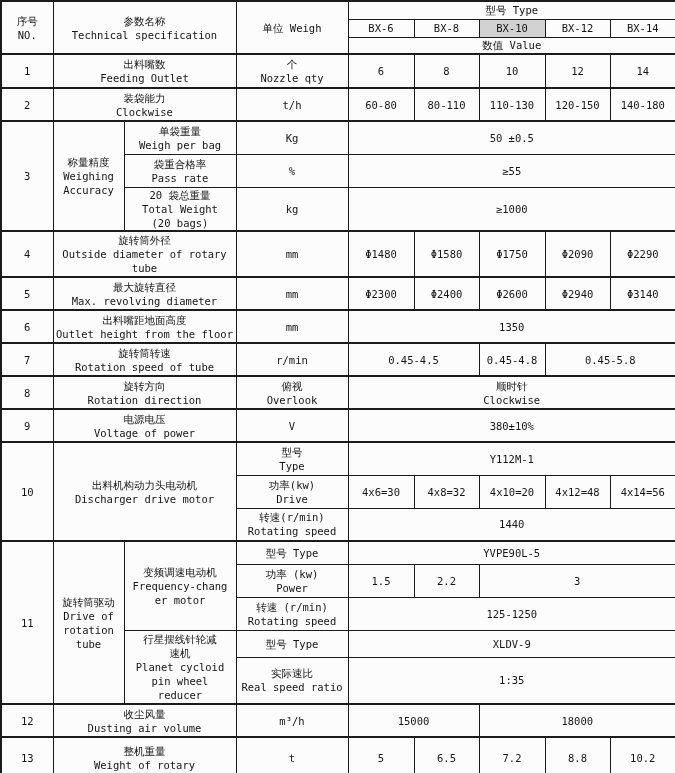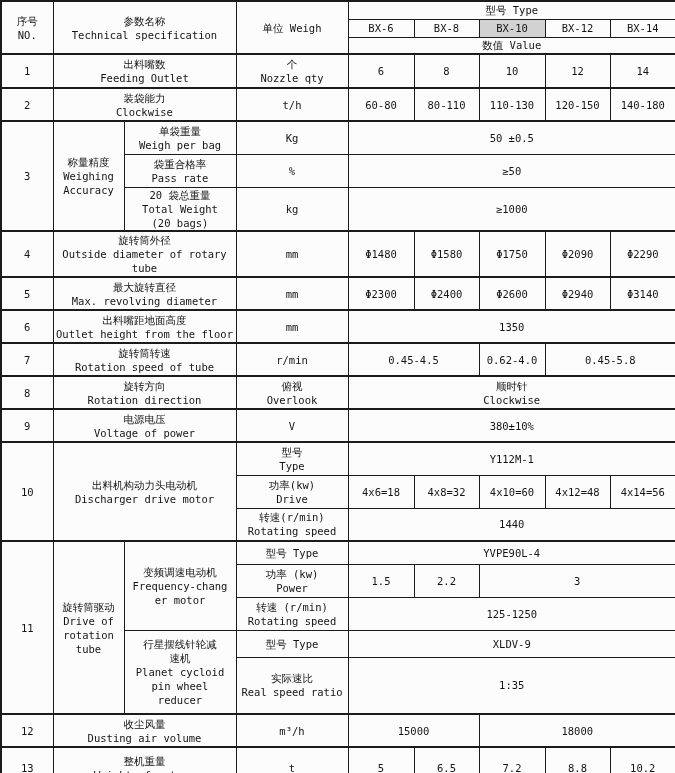--- a/index.html
+++ b/index.html
@@ -99,21 +99,21 @@
 Accuracy</td>
     <td>单袋重量
 Weigh per bag</td>
     <td>Kg</td>
     <td colspan="5">50 ±0.5</td>
   </tr>
   <tr style="height:33px">
     <td>袋重合格率
 Pass rate</td>
     <td>%</td>
-    <td colspan="5">≥50</td>
+    <td colspan="5">≥55</td>
   </tr>
   <tr style="height:44px">
     <td>20 袋总重量
 Total Weight
 (20 bags)</td>
     <td>kg</td>
     <td colspan="5">≥1000</td>
   </tr>
 
   <tr class="gb" style="height:46px">
@@ -148,21 +148,21 @@
     <td>mm</td>
     <td colspan="5">1350</td>
   </tr>
 
   <tr class="gb" style="height:33px">
     <td>7</td>
     <td colspan="2">旋转筒转速
 Rotation speed of tube</td>
     <td>r/min</td>
     <td colspan="2">0.45-4.5</td>
-    <td>0.62-4.0</td>
+    <td>0.45-4.8</td>
     <td colspan="2">0.45-5.8</td>
   </tr>
 
   <tr class="gb" style="height:33px">
     <td>8</td>
     <td colspan="2">旋转方向
 Rotation direction</td>
     <td>俯视
 Overlook</td>
     <td colspan="5">顺时针
@@ -181,43 +181,43 @@
     <td rowspan="3">10</td>
     <td colspan="2" rowspan="3">出料机构动力头电动机
 Discharger drive motor</td>
     <td>型号
 Type</td>
     <td colspan="5">Y112M-1</td>
   </tr>
   <tr style="height:33px">
     <td>功率(kw)
 Drive</td>
-    <td>4x6=18</td>
+    <td>4x6=30</td>
     <td>4x8=32</td>
-    <td>4x10=60</td>
+    <td>4x10=20</td>
     <td>4x12=48</td>
     <td>4x14=56</td>
   </tr>
   <tr style="height:33px">
     <td>转速(r/min)
 Rotating speed</td>
     <td colspan="5">1440</td>
   </tr>
 
   <tr class="gb" style="height:23px">
     <td rowspan="5">11</td>
     <td rowspan="5">旋转筒驱动
 Drive of
 rotation
 tube</td>
     <td rowspan="3">变频调速电动机
 Frequency-chang
 er motor</td>
     <td>型号 Type</td>
-    <td colspan="5">YVPE90L-4</td>
+    <td colspan="5">YVPE90L-5</td>
   </tr>
   <tr style="height:33px">
     <td>功率 (kw)
 Power</td>
     <td>1.5</td>
     <td>2.2</td>
     <td colspan="3">3</td>
   </tr>
   <tr style="height:33px">
     <td>转速 (r/min)
@@ -226,21 +226,21 @@
   </tr>
   <tr style="height:27px">
     <td rowspan="2">行星摆线针轮减
 速机
 Planet cycloid
 pin wheel
 reducer</td>
     <td>型号 Type</td>
     <td colspan="5">XLDV-9</td>
   </tr>
-  <tr style="height:57px">
+  <tr style="height:47px">
     <td>实际速比
 Real speed ratio</td>
     <td colspan="5">1:35</td>
   </tr>
 
   <tr class="gb" style="height:33px">
     <td>12</td>
     <td colspan="2">收尘风量
 Dusting air volume</td>
     <td>m³/h</td>

